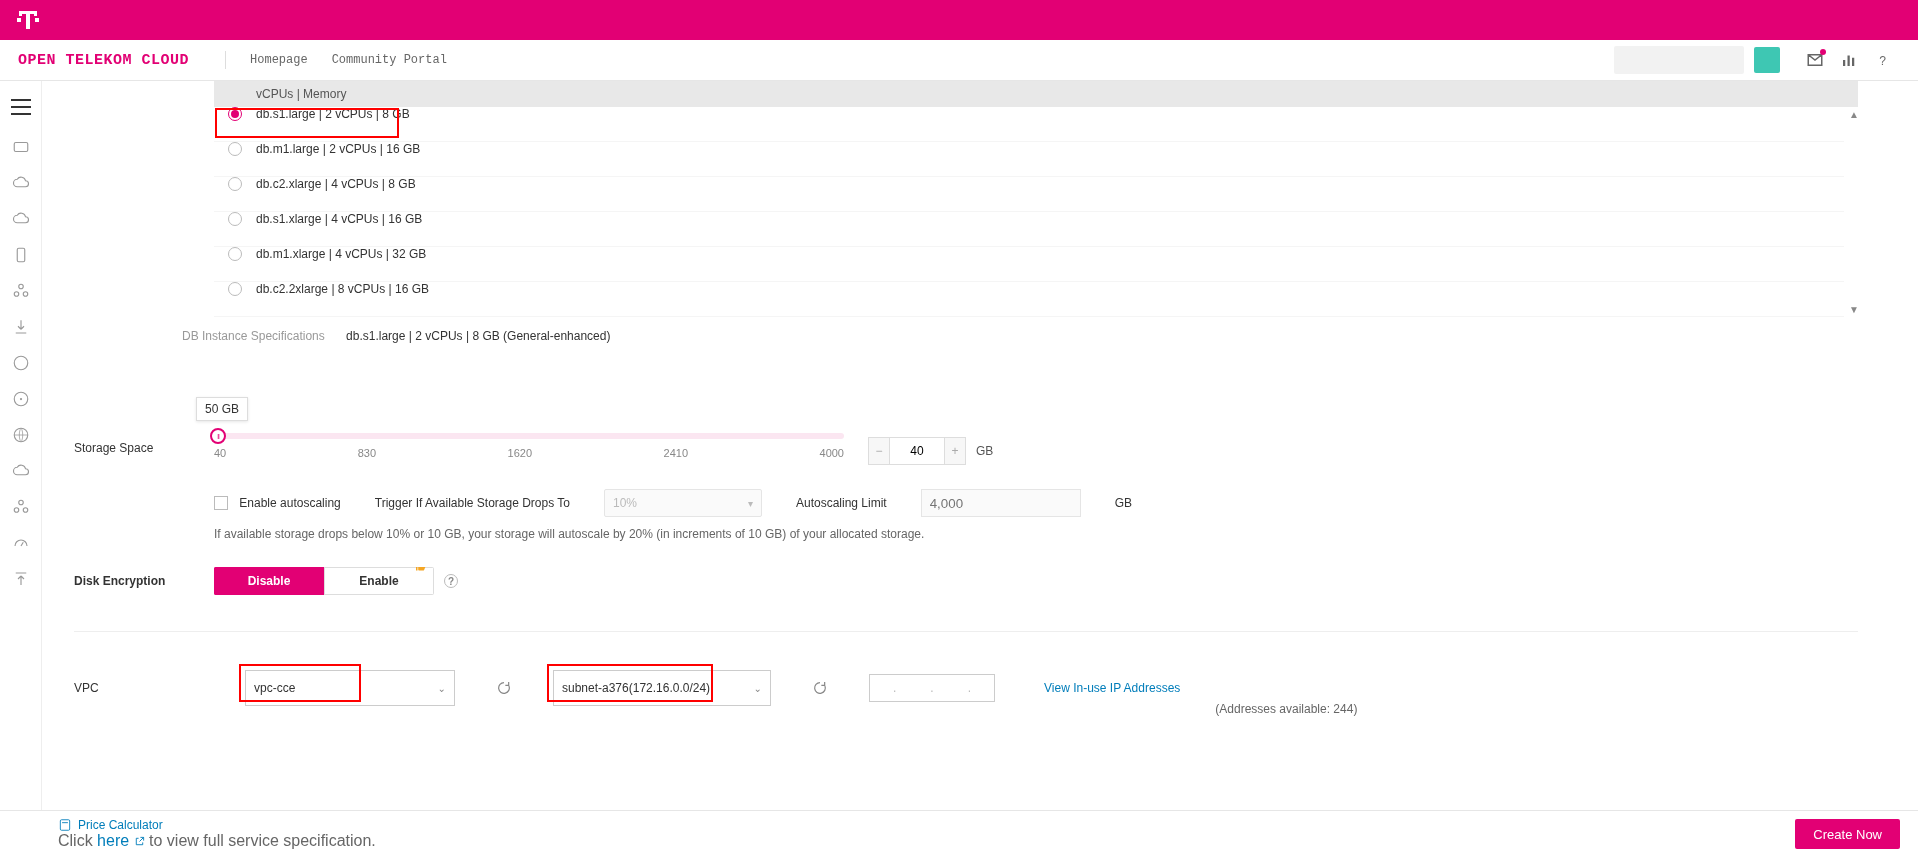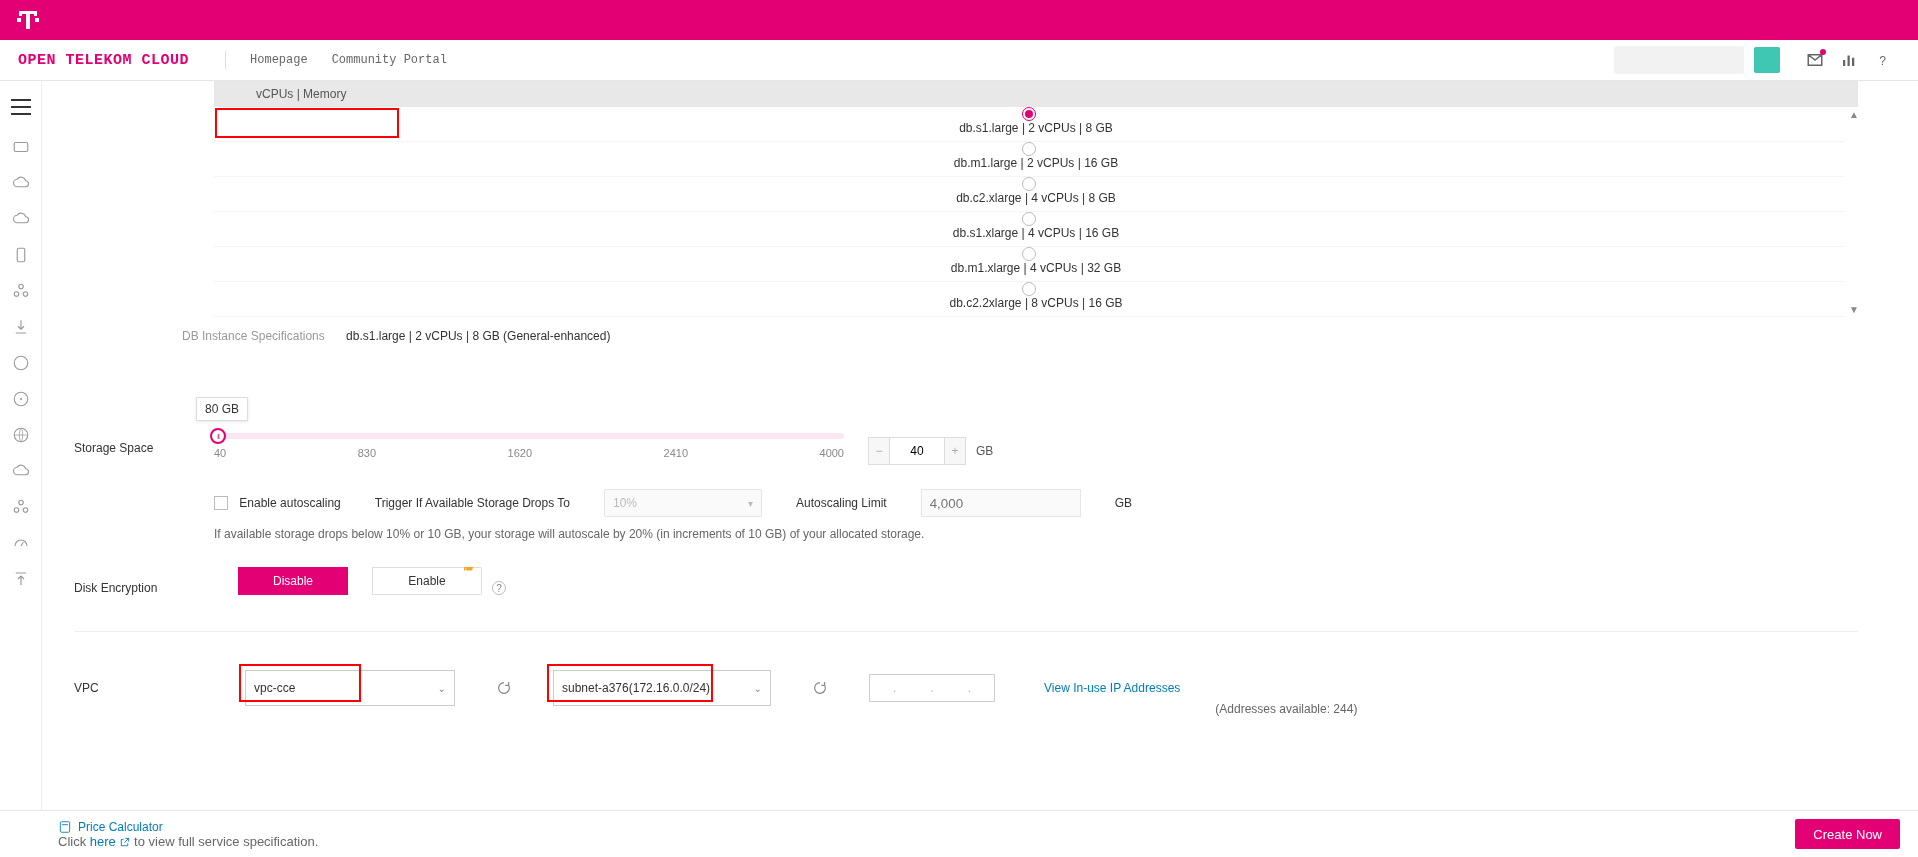--- a/index.html
+++ b/index.html
@@ -25,21 +25,21 @@
 .left-rail { width: 42px; border-right: 1px solid #eee; padding-top: 10px; display: flex; flex-direction: column; align-items: center; }
 .left-rail .rail-ico { width: 18px; height: 18px; margin: 9px 0; fill: #999; cursor: pointer; }
 .rail-menu { width: 20px; height: 16px; margin: 8px 0 14px 0; display: flex; flex-direction: column; justify-content: space-between; cursor: pointer; }
 .rail-menu span { height: 2px; background: #333; }
 
 .content { flex: 1; overflow-y: auto; padding: 0 0 20px 0; position: relative; }
 .content-inner { margin-left: 32px; margin-right: 60px; }
 .tbl-header { height: 26px; background: #e8e8e8; display: flex; align-items: center; padding-left: 42px; color: #555; font-size: 12px; margin-left: 140px; margin-right: 0; }
 .tbl-wrap { margin-left: 140px; position: relative; }
 .tbl-scroll { max-height: 210px; overflow-y: auto; border-right: 14px solid transparent; }
-.tbl-row { height: 35px; display: flex; align-items: center; padding-left: 14px; border-bottom: 1px solid #f5f5f5; cursor: pointer; flex-direction: column; }
+.tbl-row { height: 35px; display: flex; align-items: flex-start; padding-left: 14px; border-bottom: 1px solid #f5f5f5; cursor: pointer; }
 .tbl-row.selected { }
 .radio { width: 14px; height: 14px; border: 1px solid #bbb; border-radius: 50%; margin-right: 14px; display: flex; align-items: center; justify-content: center; }
 .radio.on { border-color: #e20074; }
 .radio.on::after { content: ''; width: 8px; height: 8px; background: #e20074; border-radius: 50%; }
 .highlight { border: 2px solid #ff0000; position: absolute; pointer-events: none; z-index: 5; }
 .scroll-arrow { position: absolute; right: -2px; width: 12px; text-align: center; color: #888; cursor: pointer; font-size: 10px; }
 
 .spec-line { margin-left: 108px; margin-top: 12px; font-size: 12px; }
 .spec-line .l { color: #999; margin-right: 18px; }
 
@@ -58,45 +58,45 @@
 .stepper .unit { margin-left: 10px; color: #555; }
 
 
 .autoscale-row { margin-left: 140px; margin-top: 24px; display: flex; align-items: center; gap: 34px; flex-wrap: wrap; }
 .chk { width: 14px; height: 14px; border: 1px solid #bbb; margin-right: 8px; display: inline-block; vertical-align: middle; cursor: pointer; }
 .select-disabled { width: 158px; height: 28px; border: 1px solid #e5e5e5; background: #fafafa; color: #bbb; display: flex; align-items: center; justify-content: space-between; padding: 0 8px; border-radius: 2px; cursor: not-allowed; }
 .input-disabled { width: 160px; height: 28px; border: 1px solid #e5e5e5; background: #fafafa; color: #bbb; padding: 0 8px; cursor: not-allowed; }
 .hint-line { margin-left: 140px; margin-top: 10px; color: #666; font-size: 12px; }
 
 
-.enc-row { margin-top: 26px; display: flex; align-items: flex-end; }
+.enc-row { margin-top: 26px; display: flex; align-items: center; font-weight: bold; }
 .enc-row .lbl { width: 140px; }
 .seg { display: flex; border-radius: 2px; overflow: hidden; }
-.seg .opt { width: 110px; height: 28px; display: flex; align-items: center; justify-content: center; border: 1px solid #ddd; cursor: pointer; position: relative; margin-left: 24px; }
+.seg .opt { width: 110px; height: 28px; display: flex; align-items: center; justify-content: center; border: 1px solid #ddd; cursor: pointer; position: relative; }
 .seg .opt.active { background: #e20074; color: #fff; border-color: #e20074; }
 .thumbup { width: 12px; height: 12px; fill: #f5a623; position: absolute; top: -8px; right: 6px; }
 .help-ico { width: 14px; height: 14px; border: 1px solid #bbb; color: #888; border-radius: 50%; display: flex; align-items: center; justify-content: center; font-size: 10px; margin-left: 10px; cursor: pointer; }
 
 
 .big-divider { height: 1px; background: #eee; margin: 36px 0 28px 0; }
 
 
 .vpc-row { display: flex; align-items: center; gap: 31px; }
 .vpc-row .lbl { width: 140px; }
 .dropdown { height: 36px; border: 1px solid #ccc; display: flex; align-items: center; justify-content: space-between; padding: 0 8px; cursor: pointer; background: #fff; }
 .dropdown .chev { color: #888; font-size: 10px; }
 .refresh-ico { width: 16px; height: 16px; margin: 0 10px; cursor: pointer; fill: #888; }
 .ip-input { width: 126px; height: 28px; border: 1px solid #ccc; display: flex; align-items: center; justify-content: space-around; padding: 0 6px; color: #bbb; }
 .link { color: #007dba; cursor: pointer; margin-left: 18px; }
 .muted { color: #666; margin-top: 42px; }
 
 
 .footer { height: 47px; border-top: 1px solid #e6e6e6; display: flex; align-items: center; padding: 0 18px 0 58px; background: #fff; }
 .footer .calc { color: #007dba; display: flex; gap: 6px; cursor: pointer; }
-.footer .sub { color: #666; font-size: 13px; }
+.footer .sub { color: #666; font-size: 16px; }
 .footer .spacer { flex: 1; }
 .footer .create-btn { background: #e20074; color: #fff; border: none; height: 30px; padding: 0 18px; border-radius: 2px; cursor: pointer; font-size: 13px; }
 
 svg { display: block; }
 </style>
 </head>
 <body>
 
 <div class="topbar">
   <svg class="t-logo" viewBox="0 0 24 24">
@@ -229,21 +229,21 @@
       </div>
 
       <div class="spec-line">
         <span class="l">DB Instance Specifications</span>
         <span>db.s1.large | 2 vCPUs | 8 GB (General-enhanced)</span>
       </div>
 
       <div class="storage-block">
         <div class="lbl">Storage Space</div>
         <div class="slider-area">
-          <div class="slider-tooltip">80 GB</div>
+          <div class="slider-tooltip">50 GB</div>
           <div class="slider-track">
             <div class="slider-thumb"></div>
           </div>
           <div class="slider-scale">
             <span>40</span>
             <span>830</span>
             <span>1620</span>
             <span>2410</span>
             <span>4000</span>
           </div>

